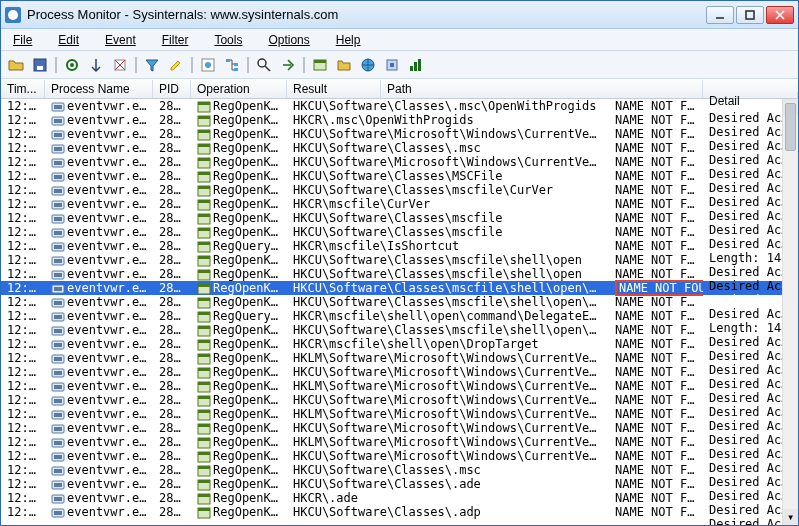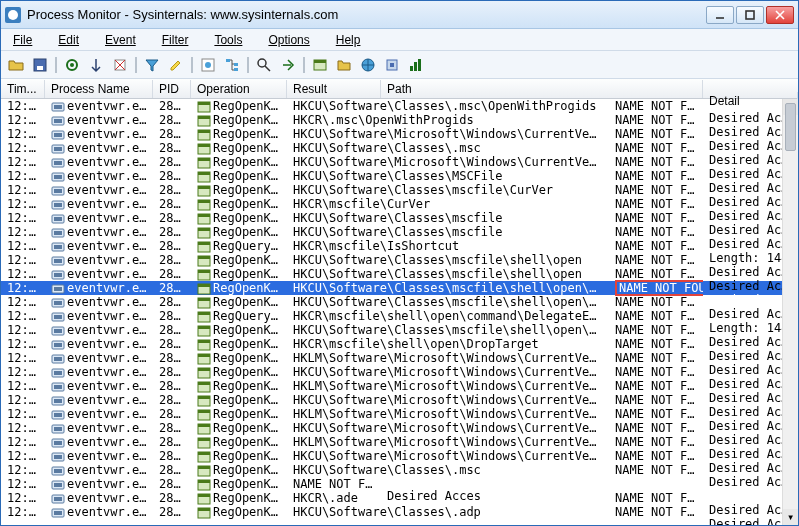--- a/index.html
+++ b/index.html
@@ -598,20 +598,21 @@
           <div class="cell col-time">12:1...</div>
           <div class="cell col-proc"><span class="proc-icon"><svg viewBox="0 0 14 12">
                 <rect x="1" y="2" width="12" height="8" rx="1" fill="#dce8f5" stroke="#5a7aa0"></rect>
                 <rect x="3" y="4" width="8" height="4" fill="#5a7aa0"></rect>
               </svg></span>eventvwr.exe</div>
           <div class="cell col-pid">2880</div>
           <div class="cell col-op"><span class="op-icon"><svg viewBox="0 0 14 12">
                 <rect x="1" y="1" width="12" height="10" fill="#d7e8c0" stroke="#4a7a1a"></rect>
                 <rect x="1" y="1" width="12" height="3" fill="#4a7a1a"></rect>
               </svg></span>RegOpenKey</div>
+          <div class="cell col-path">HKCU\Software\Classes\.ade</div>
           <div class="cell col-res">NAME NOT FOUND</div>
           <div class="cell col-det">Desired Acces</div>
         </div>
         <div class="row">
           <div class="cell col-time">12:1...</div>
           <div class="cell col-proc"><span class="proc-icon"><svg viewBox="0 0 14 12">
                 <rect x="1" y="2" width="12" height="8" rx="1" fill="#dce8f5" stroke="#5a7aa0"></rect>
                 <rect x="3" y="4" width="8" height="4" fill="#5a7aa0"></rect>
               </svg></span>eventvwr.exe</div>
           <div class="cell col-pid">2880</div>

